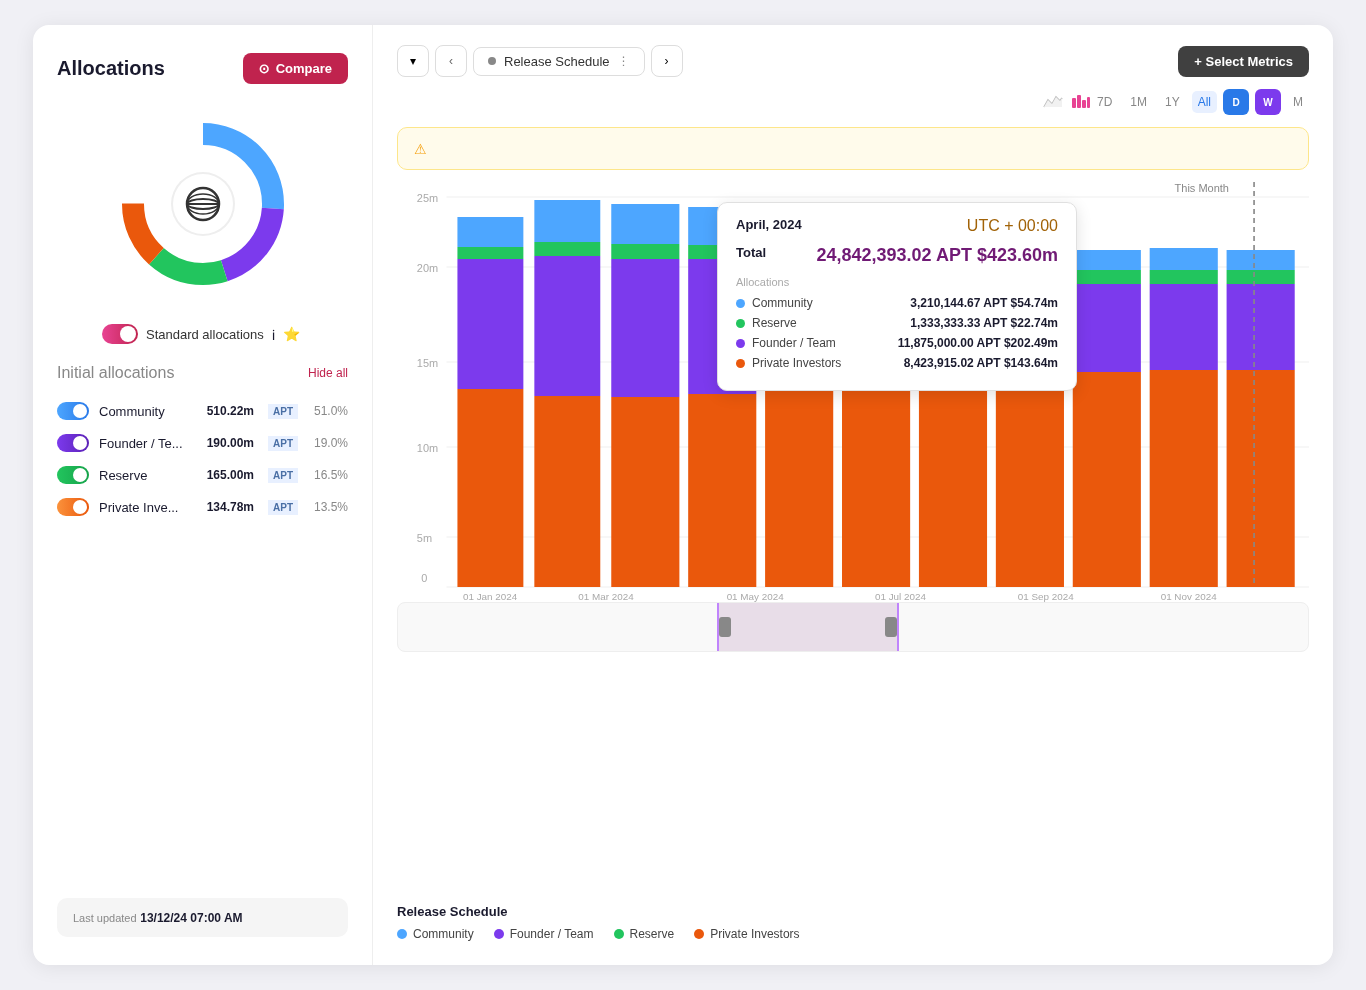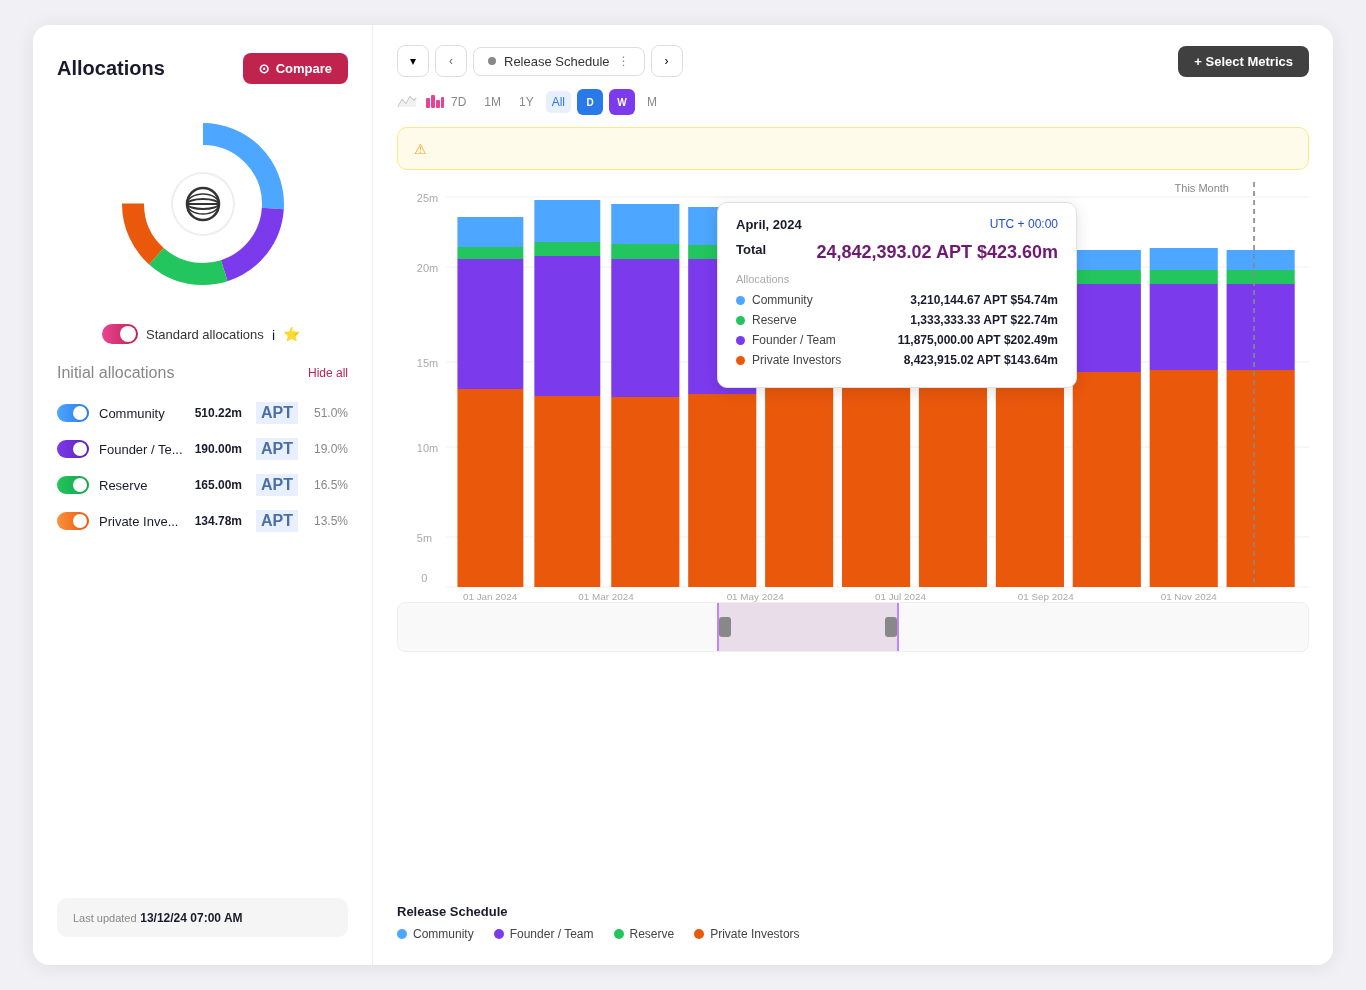--- a/index.html
+++ b/index.html
@@ -175,21 +175,21 @@
       font-weight: 500;
     }
     .alloc-amount {
       font-size: 12px;
       font-weight: 600;
       color: #1a1a2e;
     }
     .apt-badge {
       background: #e8f0ff;
       color: #4a6fa5;
-      font-size: 16px;
+      font-size: 10px;
       font-weight: 600;
       padding: 2px 5px;
       border-radius: 0;
       margin: 0 4px;
     }
     .alloc-pct {
       font-size: 12px;
       color: #888;
       min-width: 36px;
       text-align: right;
@@ -288,21 +288,21 @@
       font-weight: 600;
       cursor: pointer;
       display: flex;
       align-items: center;
       gap: 6px;
     }
     
     .chart-controls {
       display: flex;
       align-items: center;
-      justify-content: flex-start;
+      justify-content: flex-end;
     }
     .chart-icons {
       display: flex;
       gap: 8px;
     }
     .chart-icon-btn {
       cursor: pointer;
       opacity: 0.6;
     }
     .chart-icon-btn.active { opacity: 1; color: #e84393; }
@@ -379,22 +379,22 @@
       display: flex;
       justify-content: space-between;
       margin-bottom: 10px;
     }
     .tooltip-date {
       font-size: 13px;
       font-weight: 700;
       color: #1a1a2e;
     }
     .tooltip-utc {
-      font-size: 12px;
-      color: #1d4ed8;
+      font-size: 16px;
+      color: #a16207;
     }
     .tooltip-total-row {
       display: flex;
       justify-content: space-between;
       margin-bottom: 10px;
     }
     .tooltip-total-label {
       font-size: 13px;
       font-weight: 600;
       color: #1a1a2e;

